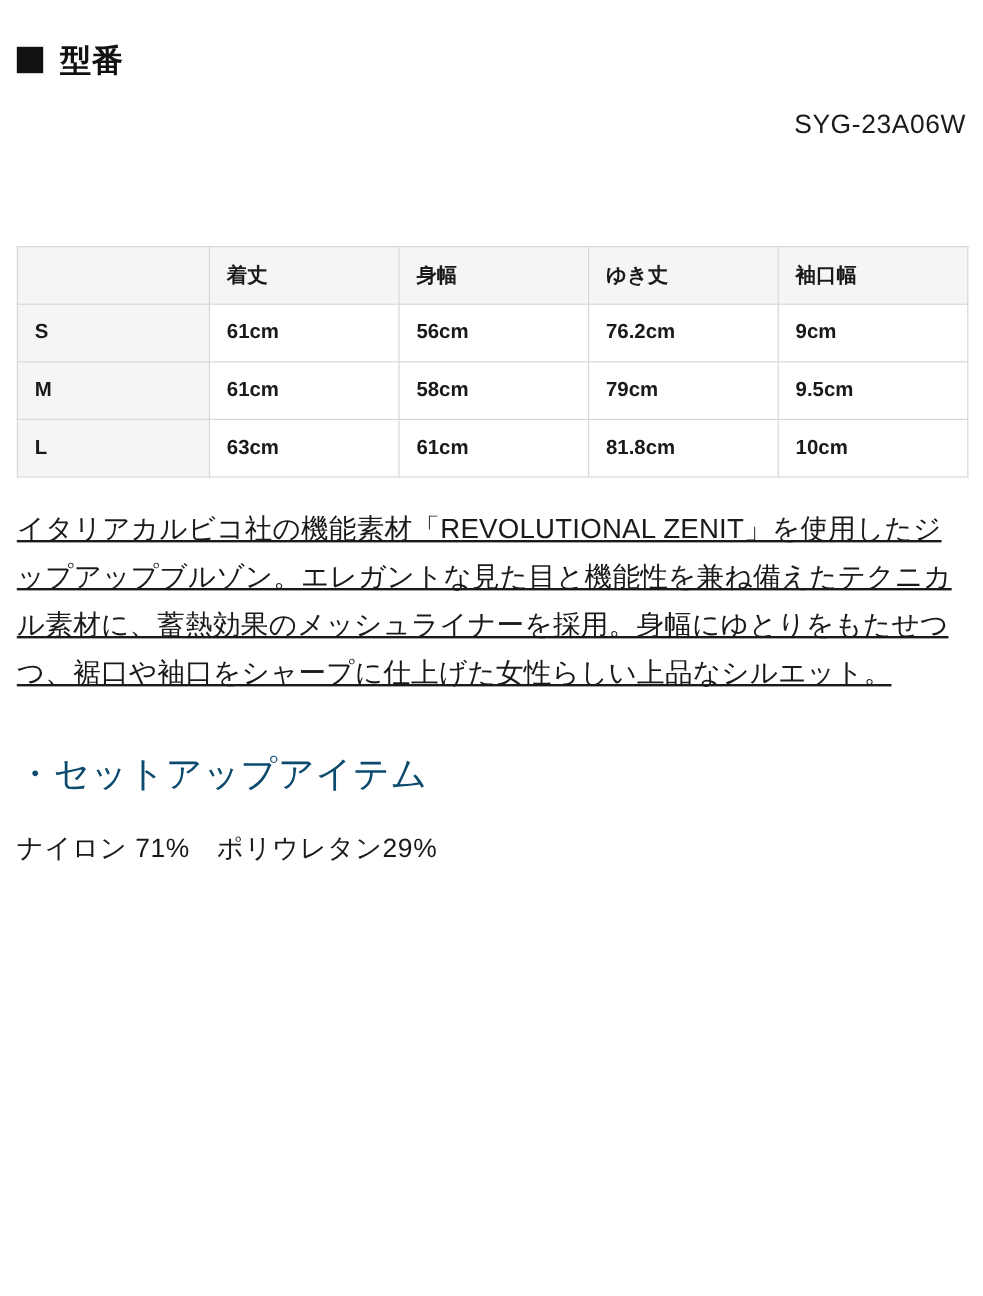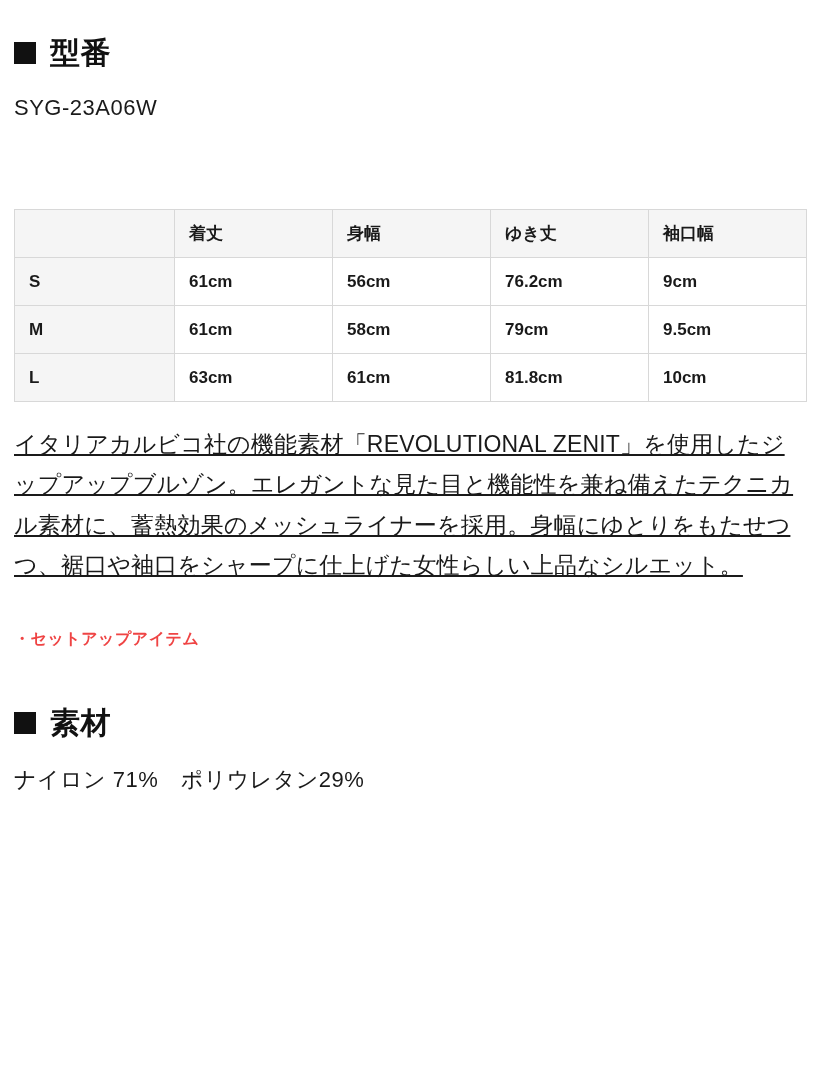--- a/index.html
+++ b/index.html
@@ -17,41 +17,42 @@
   .page {
     width: 819px;
     box-sizing: border-box;
     padding: 36px 14px 10px 14px;
   }
 
   
   .heading {
     display: flex;
     align-items: center;
-    font-size: 30px;
+    font-size: 26px;
     font-weight: bold;
     letter-spacing: 0.5px;
     color: #111111;
     margin: 0 0 0 0;
   }
   .heading .sq {
     display: inline-block;
     width: 22px;
     height: 22px;
     background: #111111;
     margin-right: 14px;
     flex: 0 0 auto;
   }
   .heading-text { line-height: 1.1; }
 
   .plain-line {
     font-size: 22px;
     color: #1a1a1a;
     letter-spacing: 0.5px;
     margin: 26px 0 0 0;
+    text-align: right;
   }
 
   .gap-a { height: 60px; }
   .gap-b { height: 28px; }
 
   
   table.size-table {
     border-collapse: collapse;
     width: 791px;
     margin: 0;
@@ -90,23 +91,23 @@
     font-size: 23px;
     line-height: 1.75;
     letter-spacing: 0.2px;
     color: #1a1a1a;
     margin: 22px 0 0 0;
     text-decoration: underline;
   }
 
   
   .setup-title {
-    font-size: 16px;
-    font-weight: bold;
-    color: #ef4444;
+    font-size: 30px;
+    font-weight: normal;
+    color: #0c4a6e;
     margin: 44px 0 0 0;
     letter-spacing: 0.5px;
   }
   .setup-link {
     font-size: 22px;
     color: #6f6f6f;
     margin: 20px 0 0 0;
     letter-spacing: 0.4px;
   }
 
@@ -172,19 +173,15 @@
         <td>81.8cm</td>
         <td>10cm</td>
       </tr>
     </tbody>
   </table>
 
   <p class="description">イタリアカルビコ社の機能素材「REVOLUTIONAL ZENIT」を使用したジップアップブルゾン。エレガントな見た目と機能性を兼ね備えたテクニカル素材に、蓄熱効果のメッシュライナーを採用。身幅にゆとりをもたせつつ、裾口や袖口をシャープに仕上げた女性らしい上品なシルエット。</p>
 
   <div class="setup-title">・セットアップアイテム</div>
 
-  <div class="heading material-head">
-    <span class="sq"></span>
-    <span class="heading-text">素材</span>
-  </div>
   <div class="material-value">ナイロン 71%　ポリウレタン29%</div>
 
 </div>
 
 </body></html>

